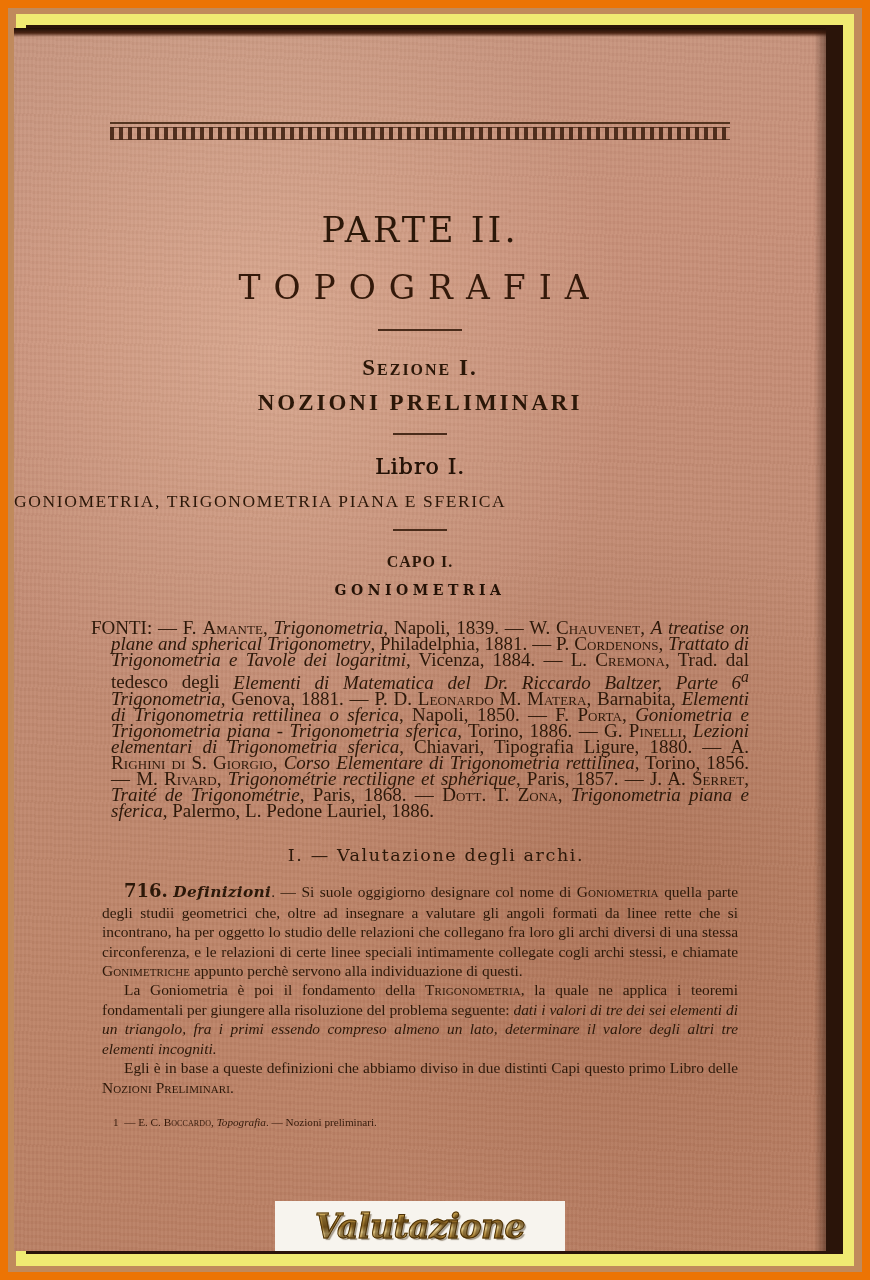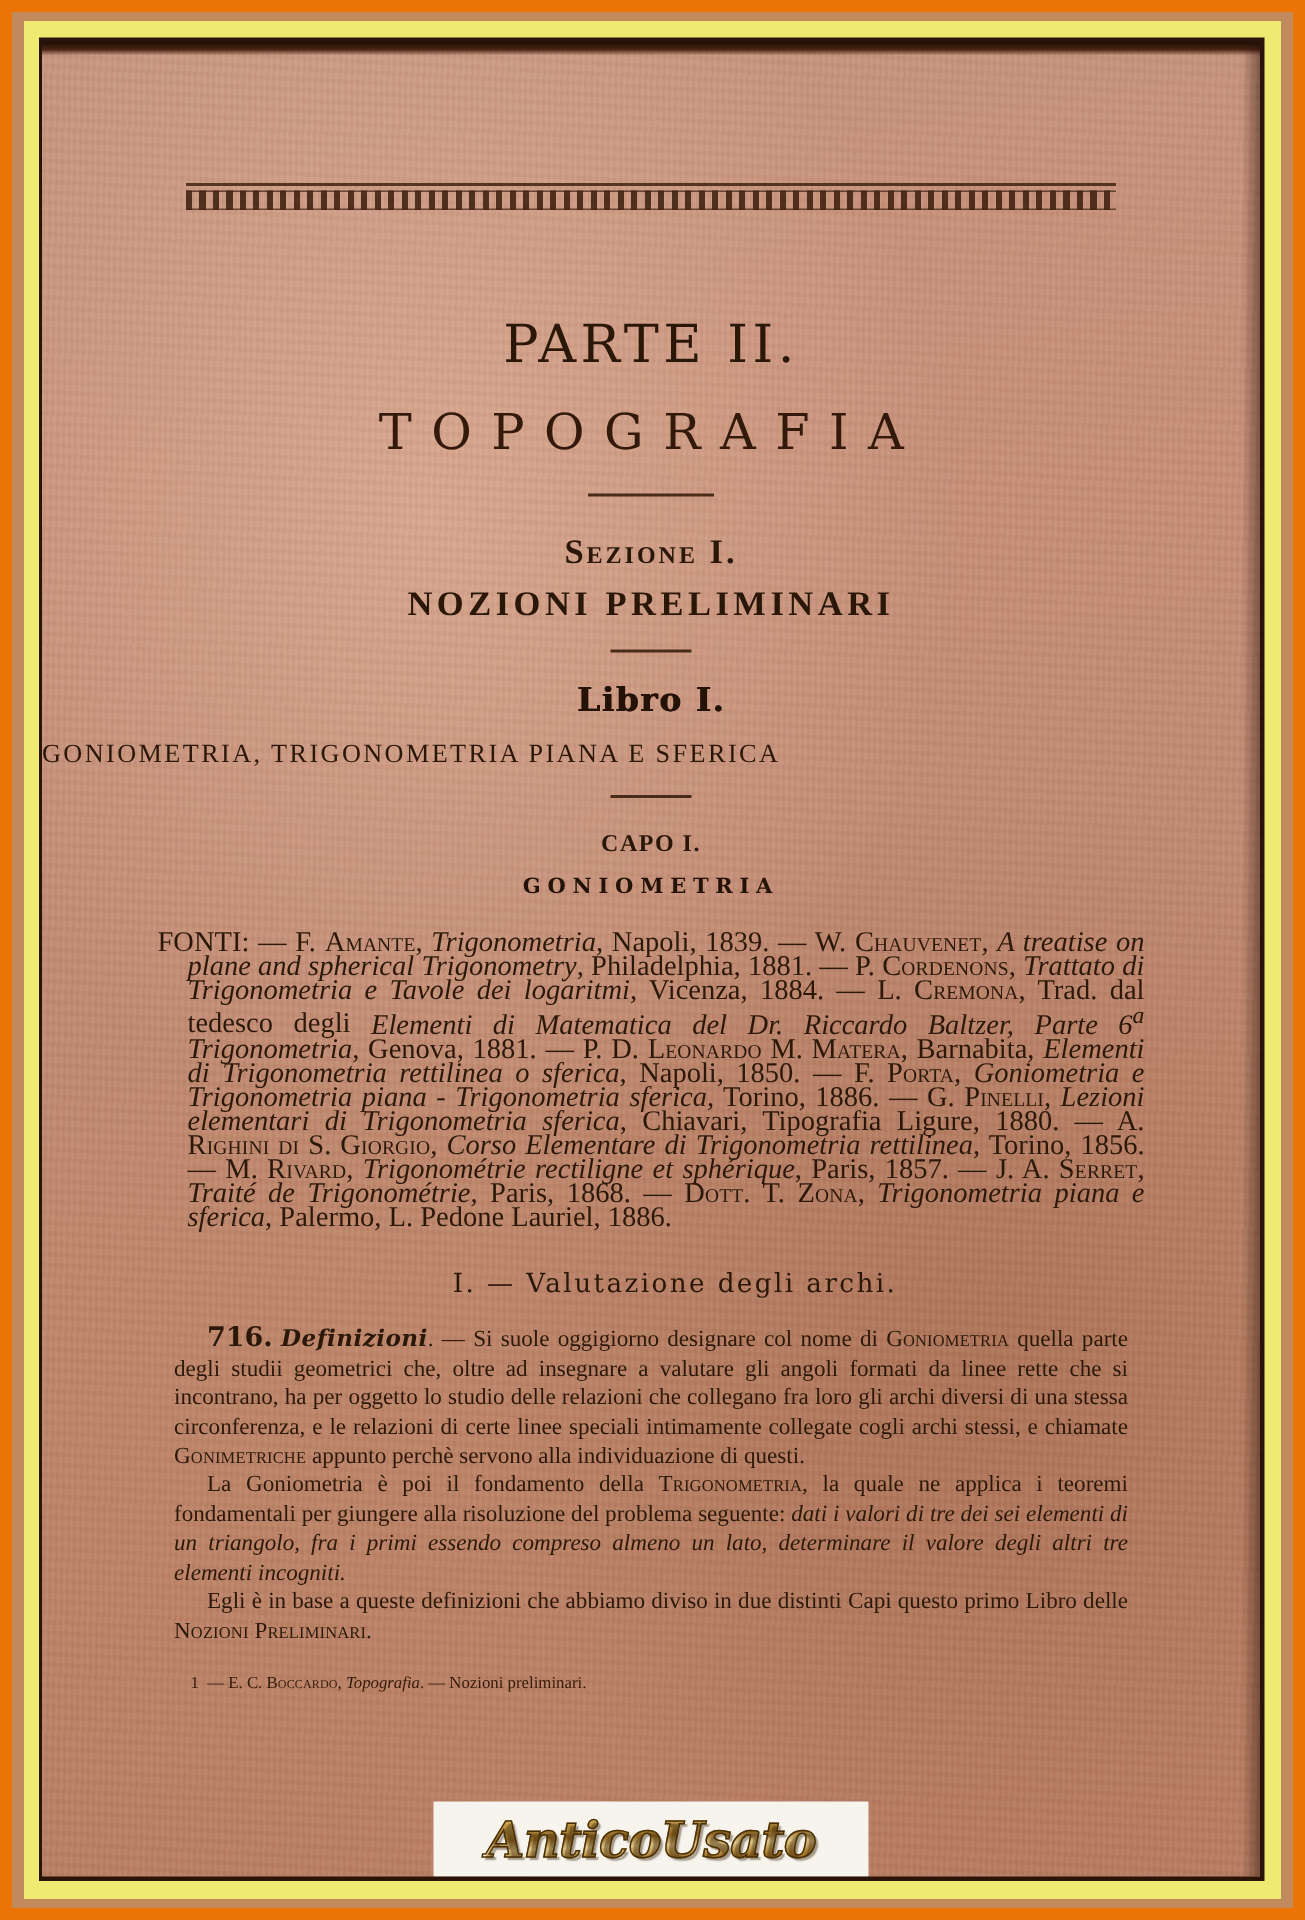--- a/index.html
+++ b/index.html
@@ -36,21 +36,21 @@
   }
   #frame-dark {
     position: absolute;
     left: 26px; top: 25px; right: 27px; bottom: 26px;
     background: #2a1409;
   }
 
   
   #page {
     position: absolute;
-    left: 28px; top: 28px;
+    left: 14px; top: 28px;
     width: 812px;
     height: 1223px;
     overflow: hidden;
     background:
       radial-gradient(ellipse 70% 55% at 32% 26%, rgba(255,222,196,0.30) 0%, rgba(255,222,196,0) 62%),
       radial-gradient(ellipse 60% 45% at 78% 72%, rgba(120,62,36,0.22) 0%, rgba(120,62,36,0) 70%),
       linear-gradient(171deg, #c79680 0%, #c89079 22%, #c18a72 48%, #bd8468 72%, #b87d62 100%);
   }
   
   #page::before {
@@ -160,21 +160,21 @@
     text-align: center;
     font-size: 23px;
     letter-spacing: 3px;
     color: #2b1708;
   }
 
   .ttl-libro {
     margin: 19px 0 0;
     text-align: center;
     font-size: 22px;
-    font-weight: bold;
+    font-weight: normal;
     letter-spacing: 1px;
     color: #241206;
     font-family: "DejaVu Serif", "Liberation Serif", serif;
     text-shadow: 0.5px 0 0 #241206;
   }
   .ttl-gonio-line {
     margin: 12px 0 0;
     text-align: left;
     font-size: 17.5px;
     letter-spacing: 1.6px;
@@ -349,16 +349,16 @@
         <p class="para">Egli è in base a queste definizioni che abbiamo diviso in due distinti Capi questo primo Libro delle <span class="sc">Nozioni Preliminari</span>.</p>
       </div>
 
       <div class="footnote">
         1 &nbsp;— E. C. <span class="sc">Boccardo</span>, <i>Topografia</i>. — Nozioni preliminari.
       </div>
 
     </div>
 
     <div id="watermark">
-      <span id="watermark-text">AnticoUsato</span>
+      <span id="watermark-text">Valutazione</span>
     </div>
   </div>
 </div>
 
 </body></html>

